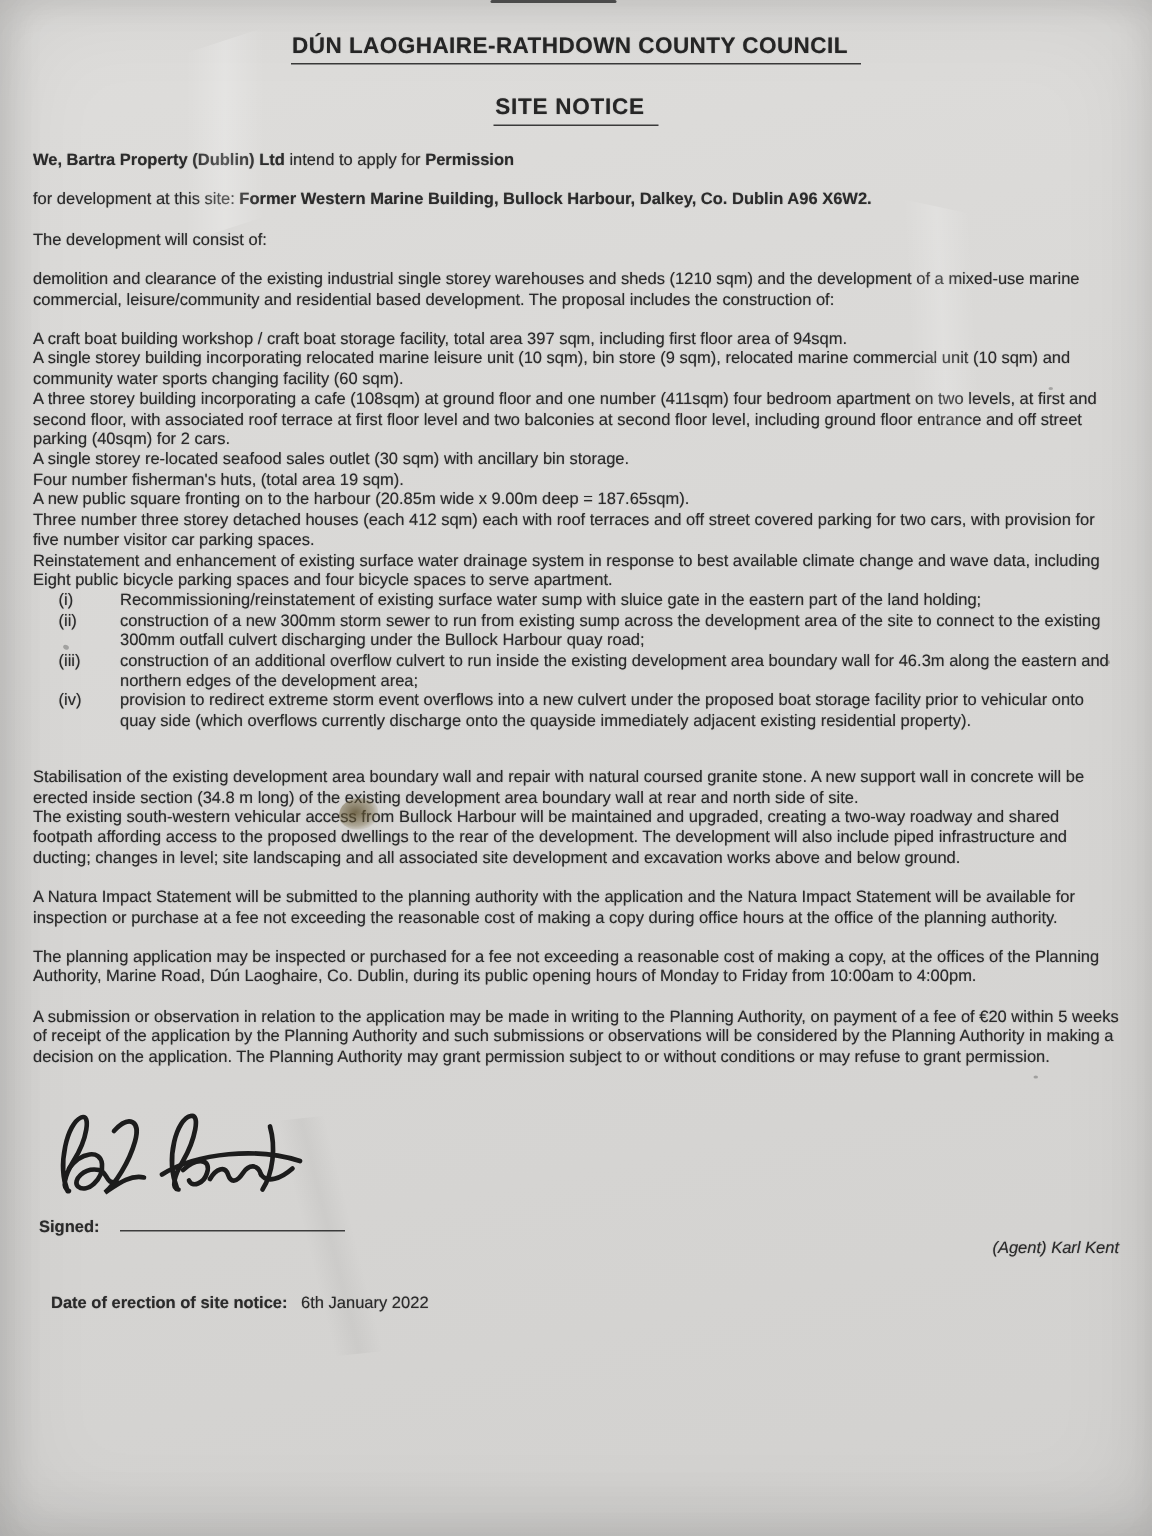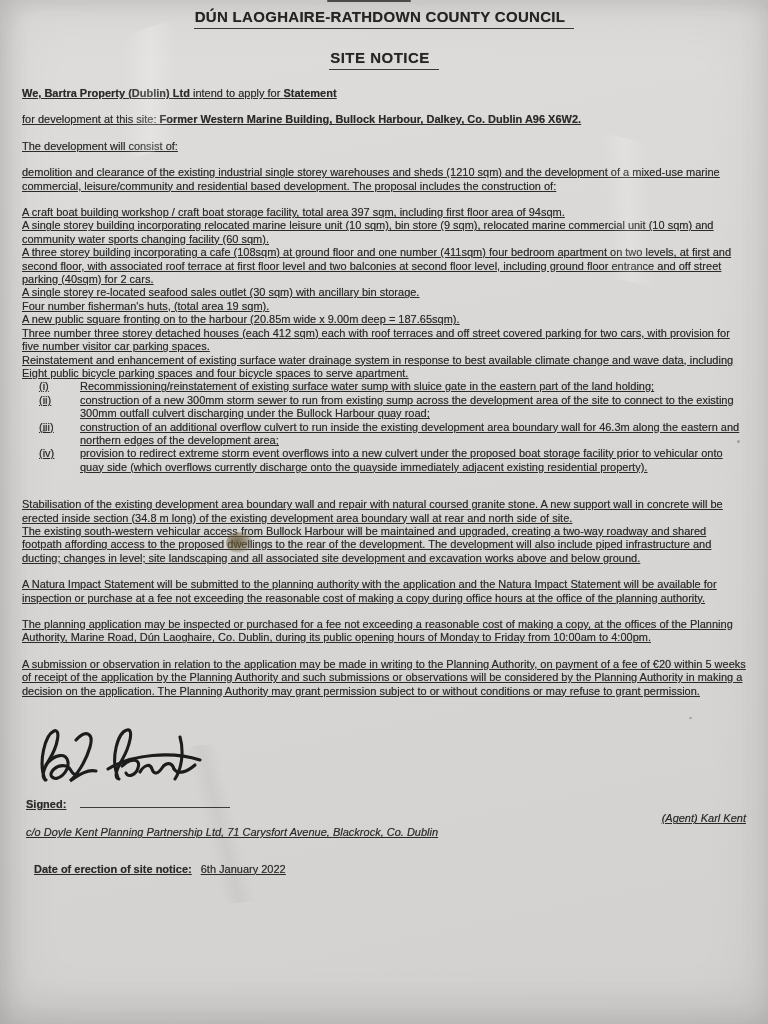--- a/index.html
+++ b/index.html
@@ -9,27 +9,26 @@
     height: 1024px;
     overflow: hidden;
     font-family: "Liberation Sans", sans-serif;
   }
   body {
     background: linear-gradient(168deg, #dedddb 0%, #d8d7d5 45%, #d2d1cf 100%);
   }
   .sheet {
     position: absolute;
     inset: 0;
-    padding: 6px 22px 0 22px;
+    padding: 20px 22px 0 22px;
     box-sizing: border-box;
     color: #2b2b2b;
     font-size: 11px;
     line-height: 13.4px;
     text-shadow: 0 0 0.7px rgba(50,50,50,0.55);
-    text-decoration: underline;
   }
   .sheet::after {
     content: "";
     position: absolute;
     inset: 0;
     pointer-events: none;
     box-shadow: inset 0 0 70px rgba(0,0,0,0.07),
                 inset 10px 0 22px rgba(0,0,0,0.055),
                 inset 0 -16px 34px rgba(0,0,0,0.07),
                 inset 0 10px 20px rgba(0,0,0,0.03);
@@ -107,21 +106,21 @@
   <div class="top-mark"></div>
   <div class="stain"></div>
   <div class="speck sp1"></div>
   <div class="speck sp2"></div>
   <div class="speck sp3"></div>
   <div class="speck sp4"></div>
 
   <h1><span class="u">DÚN LAOGHAIRE-RATHDOWN COUNTY COUNCIL</span></h1>
   <h2><span class="u">SITE NOTICE</span></h2>
 
-  <p class="para" style="margin-top:17px"><span class="b">We, Bartra Property (Dublin) Ltd</span><span> intend to apply for </span><span class="b">Statement</span></p>
+  <p class="para" style="margin-top:17px"><span class="b">We, Bartra Property (Dublin) Ltd</span><span> intend to apply for </span><span class="b">Permission</span></p>
 
   <p class="para"><span>for development at this site: </span><span class="b">Former Western Marine Building, Bullock Harbour, Dalkey, Co. Dublin A96 X6W2.</span></p>
 
   <p class="para">The development will consist of:</p>
 
   <p class="para">demolition and clearance of the existing industrial single storey warehouses and sheds (1210 sqm) and the development of a mixed-use marine commercial, leisure/community and residential based development. The proposal includes the construction of:</p>
 
   <div class="para">
     <div class="tight">A craft boat building workshop / craft boat storage facility, total area 397 sqm, including first floor area of 94sqm.</div>
     <div class="tight">A single storey building incorporating relocated marine leisure unit (10 sqm), bin store (9 sqm), relocated marine commercial unit (10 sqm) and community water sports changing facility (60 sqm).</div>
@@ -175,18 +174,17 @@
       <path d="M150,13 C154,27 152,44 145,55"></path>
       <path d="M78,45 C102,30 142,27 170,36"></path>
       <path d="M144,45 C148,51 157,48 165,41"></path>
     </g>
   </svg>
 
   <div class="signed-row">
     <span class="b">Signed:</span><span class="sig-line"></span>
   </div>
   <div class="agent-line ital">(Agent) Karl Kent</div>
-  <div class="careof-line ital">c/o  Doyle Kent Planning Partnership Ltd, 71 Carysfort Avenue, Blackrock, Co. Dublin</div>
 
   <div class="date-row">
     <span class="b">Date of erection of site notice:</span><span class="val">6th January 2022</span>
   </div>
 </div>
 
 </body></html>

